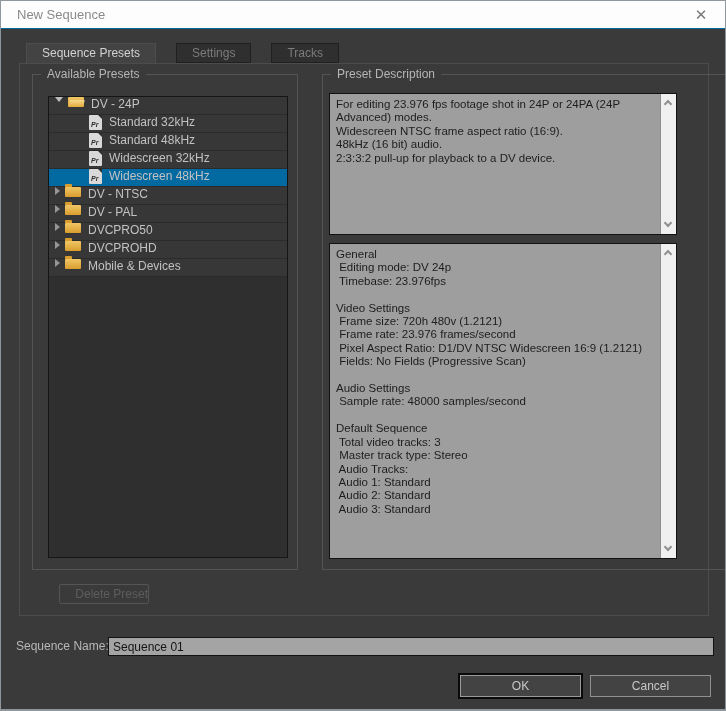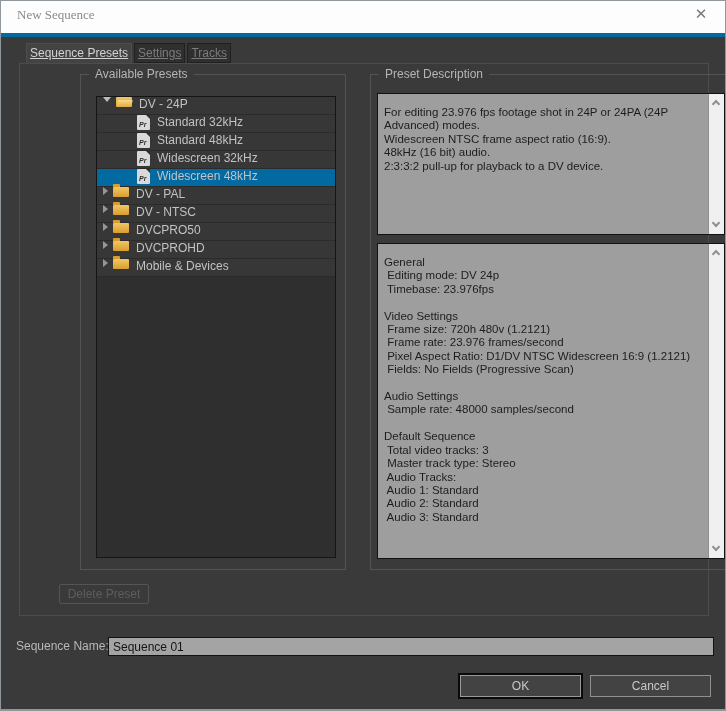--- a/index.html
+++ b/index.html
@@ -8,58 +8,58 @@
 
   .window{
     position:relative; width:726px; height:711px;
     background:#3a3a3a;
     border:1px solid #8f969c; border-bottom-width:2px;
     overflow:hidden;
   }
 
   
   .titlebar{
-    position:absolute; top:0; left:0; right:0; height:36px;
-    background:#fdfdfd; border-bottom:4px solid #0369a1;font-family:Liberation Serif, serif;
+    position:absolute; top:0; left:0; right:0; height:28px;
+    background:#fdfdfd; border-bottom:1px solid #0369a1;
   }
   .titlebar .title{
     position:absolute; left:16px; top:0; line-height:27px;
     font-size:13px; color:#8a8a8a;
   }
   .close-btn{
     position:absolute; right:10px; top:0; width:28px; height:27px;
     text-align:center; line-height:27px; font-size:15px; color:#777;
     cursor:default;
   }
 
   
   .tabs{
     position:absolute; top:42px; left:25px; height:20px;
     display:flex; align-items:stretch;
   }
   .tab{
     height:20px; line-height:19px; font-size:12px;
-    padding:0 3px; margin-right:2px;text-decoration:underline;
+    padding:0 15px; margin-right:20px;
   }
   .tab.active{
     background:#434343; color:#d2d2d2;
     border:1px solid #4d4d4d; border-bottom:none;
   }
   .tab.inactive{
     background:#2f2f2f; color:#7c7c7c;
     border:1px solid #202020;
   }
 
   
   .panel{
     position:absolute; top:62px; left:18px; width:690px; height:553px;
     border:1px solid #4c4c4c; background:#3a3a3a;
   }
   .groupbox{
-    position:absolute; border:1px solid #545454;margin-left:48px;
+    position:absolute; border:1px solid #545454;
   }
   .groupbox > .gb-label{
     position:absolute; top:-8px; left:8px; padding:0 6px;
     background:#3a3a3a; font-size:12px; color:#b5b5b5; white-space:nowrap;
   }
   .gb-presets{ left:12px; top:10px; width:266px; height:496px; }
   .gb-desc   { left:302px; top:10px; width:420px; height:496px; }
 
   
   .tree{
@@ -105,38 +105,38 @@
 
   
   .desc-box{
     position:absolute; left:6px; width:348px;
     background:#9e9e9e; border:1px solid #121212;
   }
   .desc-box.top{ top:18px; height:142px; }
   .desc-box.bottom{ top:168px; height:316px; }
   .desc-text{
     position:absolute; left:0; top:0; right:17px; bottom:0;
-    padding:12px 6px; font-size:11.5px; line-height:13.4px;
+    padding:4px 6px; font-size:11.5px; line-height:13.4px;
     color:#1d1d1d; white-space:pre; overflow:hidden;
   }
   .scrollbar{
     position:absolute; top:0; right:0; bottom:0; width:16px;
     background:#f0f0f0; border-left:1px solid #8f8f8f;
   }
   .sb-btn{ position:absolute; left:0; width:100%; height:14px; }
   .sb-btn.up{ top:2px; } .sb-btn.down{ bottom:2px; }
   .chev{ position:absolute; left:4px; width:6px; height:6px; }
   .chev.up{ top:5px; border-left:2px solid #909090; border-top:2px solid #909090; transform:rotate(45deg); }
   .chev.down{ top:2px; border-right:2px solid #909090; border-bottom:2px solid #909090; transform:rotate(45deg); }
 
   
   .delete-btn{
     position:absolute; left:39px; top:520px; width:90px; height:20px;
     background:#3a3a3a; border:1px solid #555; border-radius:2px;
-    font-size:12px; color:#5d5d5d; text-align:center; line-height:18px;
+    font-size:12px; color:#5d5d5d; text-align:right; line-height:18px;
   }
   .seq-row{ position:absolute; left:0; right:0; top:636px; height:19px; }
   .seq-label{
     position:absolute; left:15px; top:2px; font-size:12px; color:#b8b8b8;
   }
   .seq-input{
     position:absolute; left:107px; top:0; width:606px; height:19px;
     background:#a4a4a4; border:1px solid #121212;
     font-family:"Liberation Sans", sans-serif;
     font-size:12px; color:#141414; padding:6px 4px;
@@ -195,26 +195,26 @@
             <span class="tree-label">Widescreen 32kHz</span>
           </div>
           <div class="tree-row selected">
             <span class="indent"></span>
             <span class="pr-icon">Pr</span>
             <span class="tree-label">Widescreen 48kHz</span>
           </div>
           <div class="tree-row">
             <span class="tri right"></span>
             <span class="folder-icon"></span>
+            <span class="tree-label">DV - NTSC</span>
+          </div>
+          <div class="tree-row">
+            <span class="tri right"></span>
+            <span class="folder-icon"></span>
             <span class="tree-label">DV - PAL</span>
-          </div>
-          <div class="tree-row">
-            <span class="tri right"></span>
-            <span class="folder-icon"></span>
-            <span class="tree-label">DV - NTSC</span>
           </div>
           <div class="tree-row">
             <span class="tri right"></span>
             <span class="folder-icon"></span>
             <span class="tree-label">DVCPRO50</span>
           </div>
           <div class="tree-row">
             <span class="tri right"></span>
             <span class="folder-icon"></span>
             <span class="tree-label">DVCPROHD</span>

